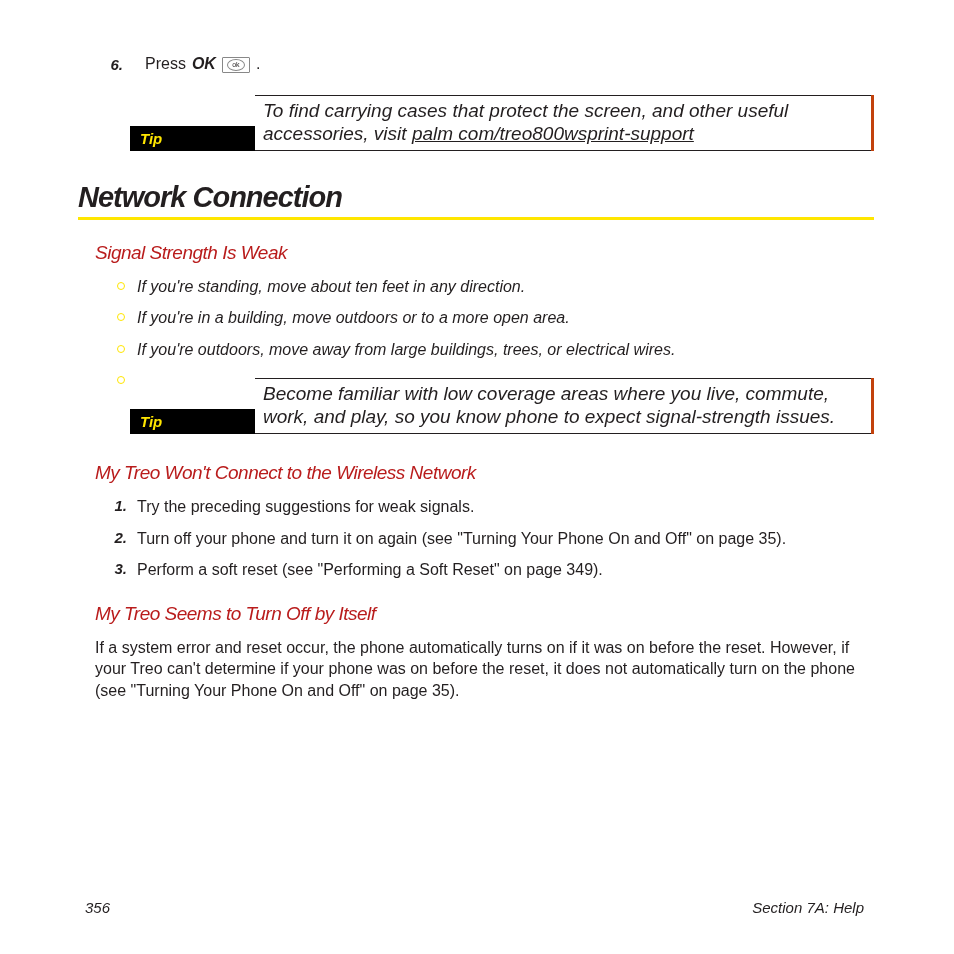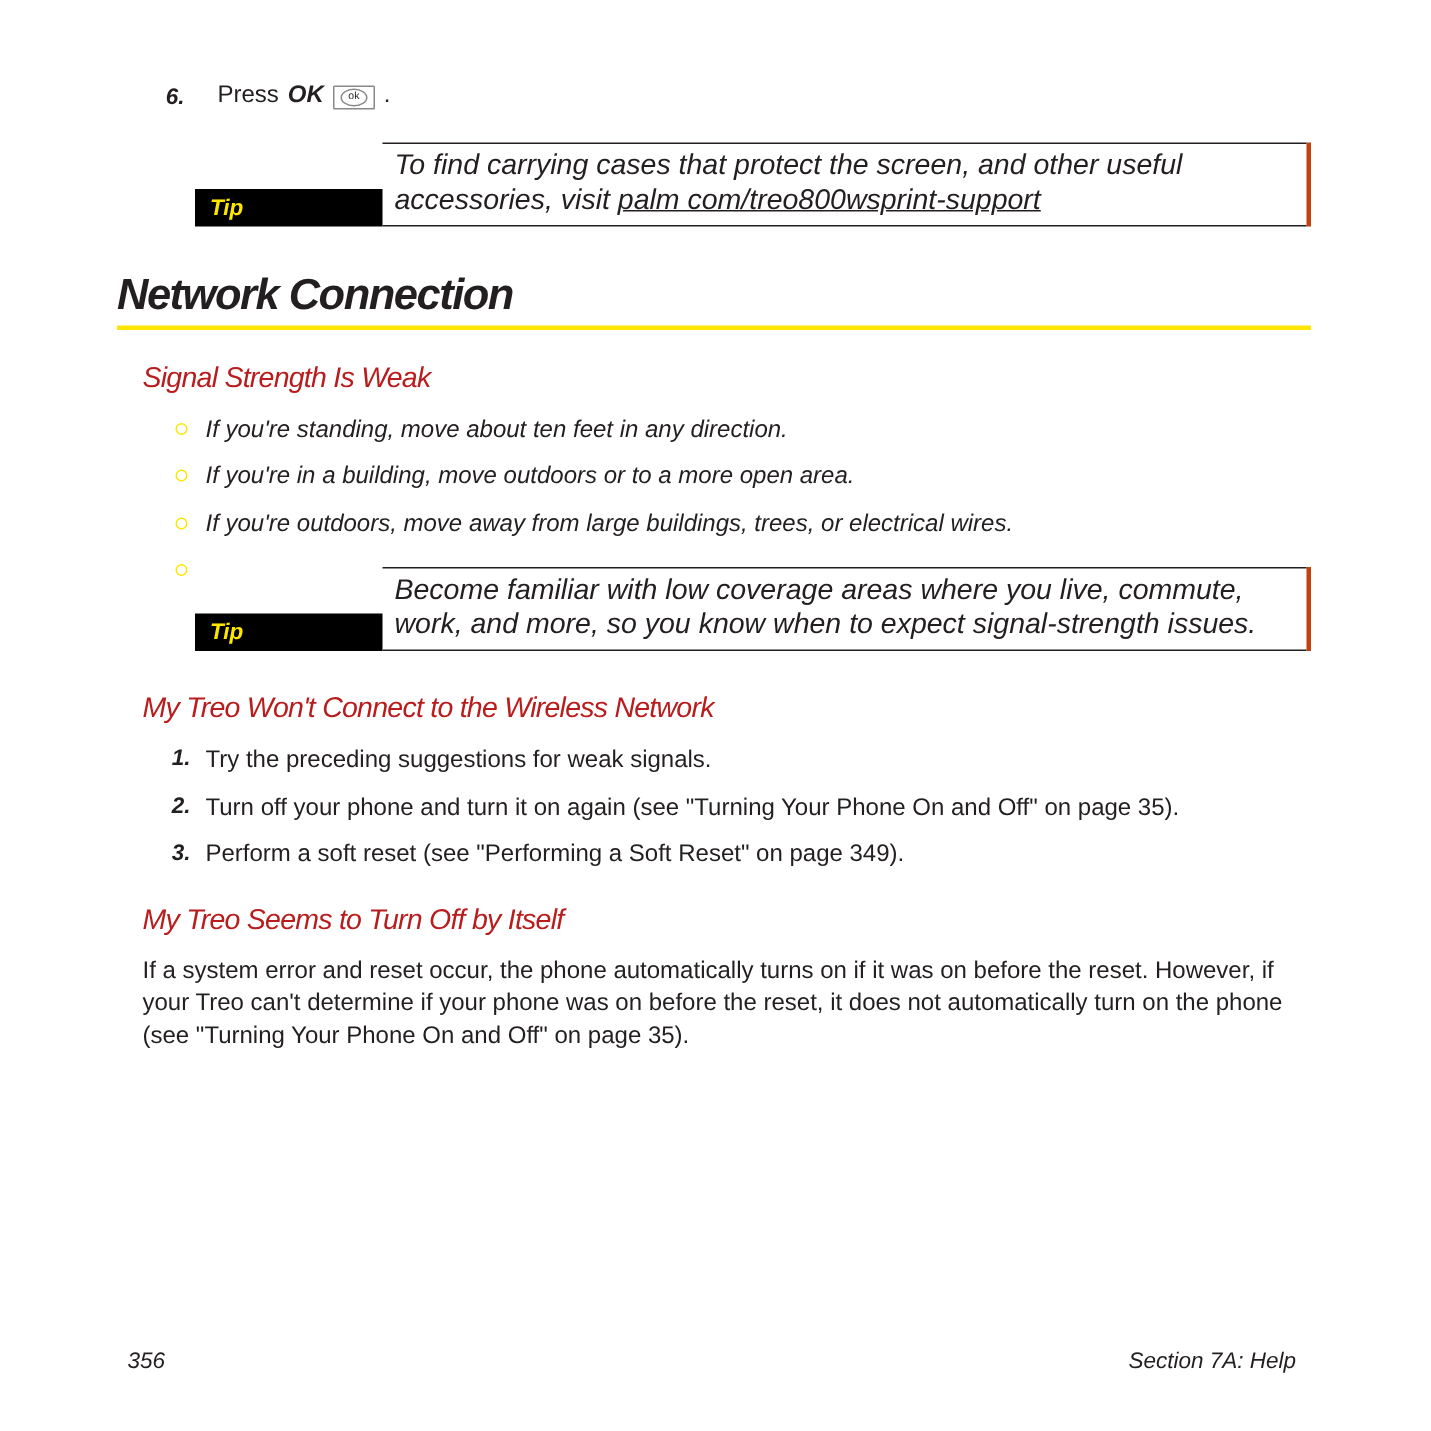--- a/index.html
+++ b/index.html
@@ -223,21 +223,21 @@
 
   <ul class="bullets">
     <li><span class="ring"></span><span>If you're standing, move about ten feet in any direction.</span></li>
     <li><span class="ring"></span><span>If you're in a building, move outdoors or to a more open area.</span></li>
     <li><span class="ring"></span><span>If you're outdoors, move away from large buildings, trees, or electrical wires.</span></li>
     <li><span class="ring"></span></li>
   </ul>
 
   <div class="tip-box">
     <div class="tip-label">Tip</div>
-    <div class="tip-body">Become familiar with low coverage areas where you live, commute, work, and more, so you know when to expect signal-strength issues.</div>
+    <div class="tip-body">Become familiar with low coverage areas where you live, commute, work, and play, so you know phone to expect signal-strength issues.</div>
   </div>
 
   <h2 class="subhead">My Treo Won't Connect to the Wireless Network</h2>
 
   <ol class="numbered">
     <li><span class="num">1.</span><span>Try the preceding suggestions for weak signals.</span></li>
     <li><span class="num">2.</span><span>Turn off your phone and turn it on again (see "Turning Your Phone On and Off" on page 35).</span></li>
     <li><span class="num">3.</span><span>Perform a soft reset (see "Performing a Soft Reset" on page 349).</span></li>
   </ol>
 

